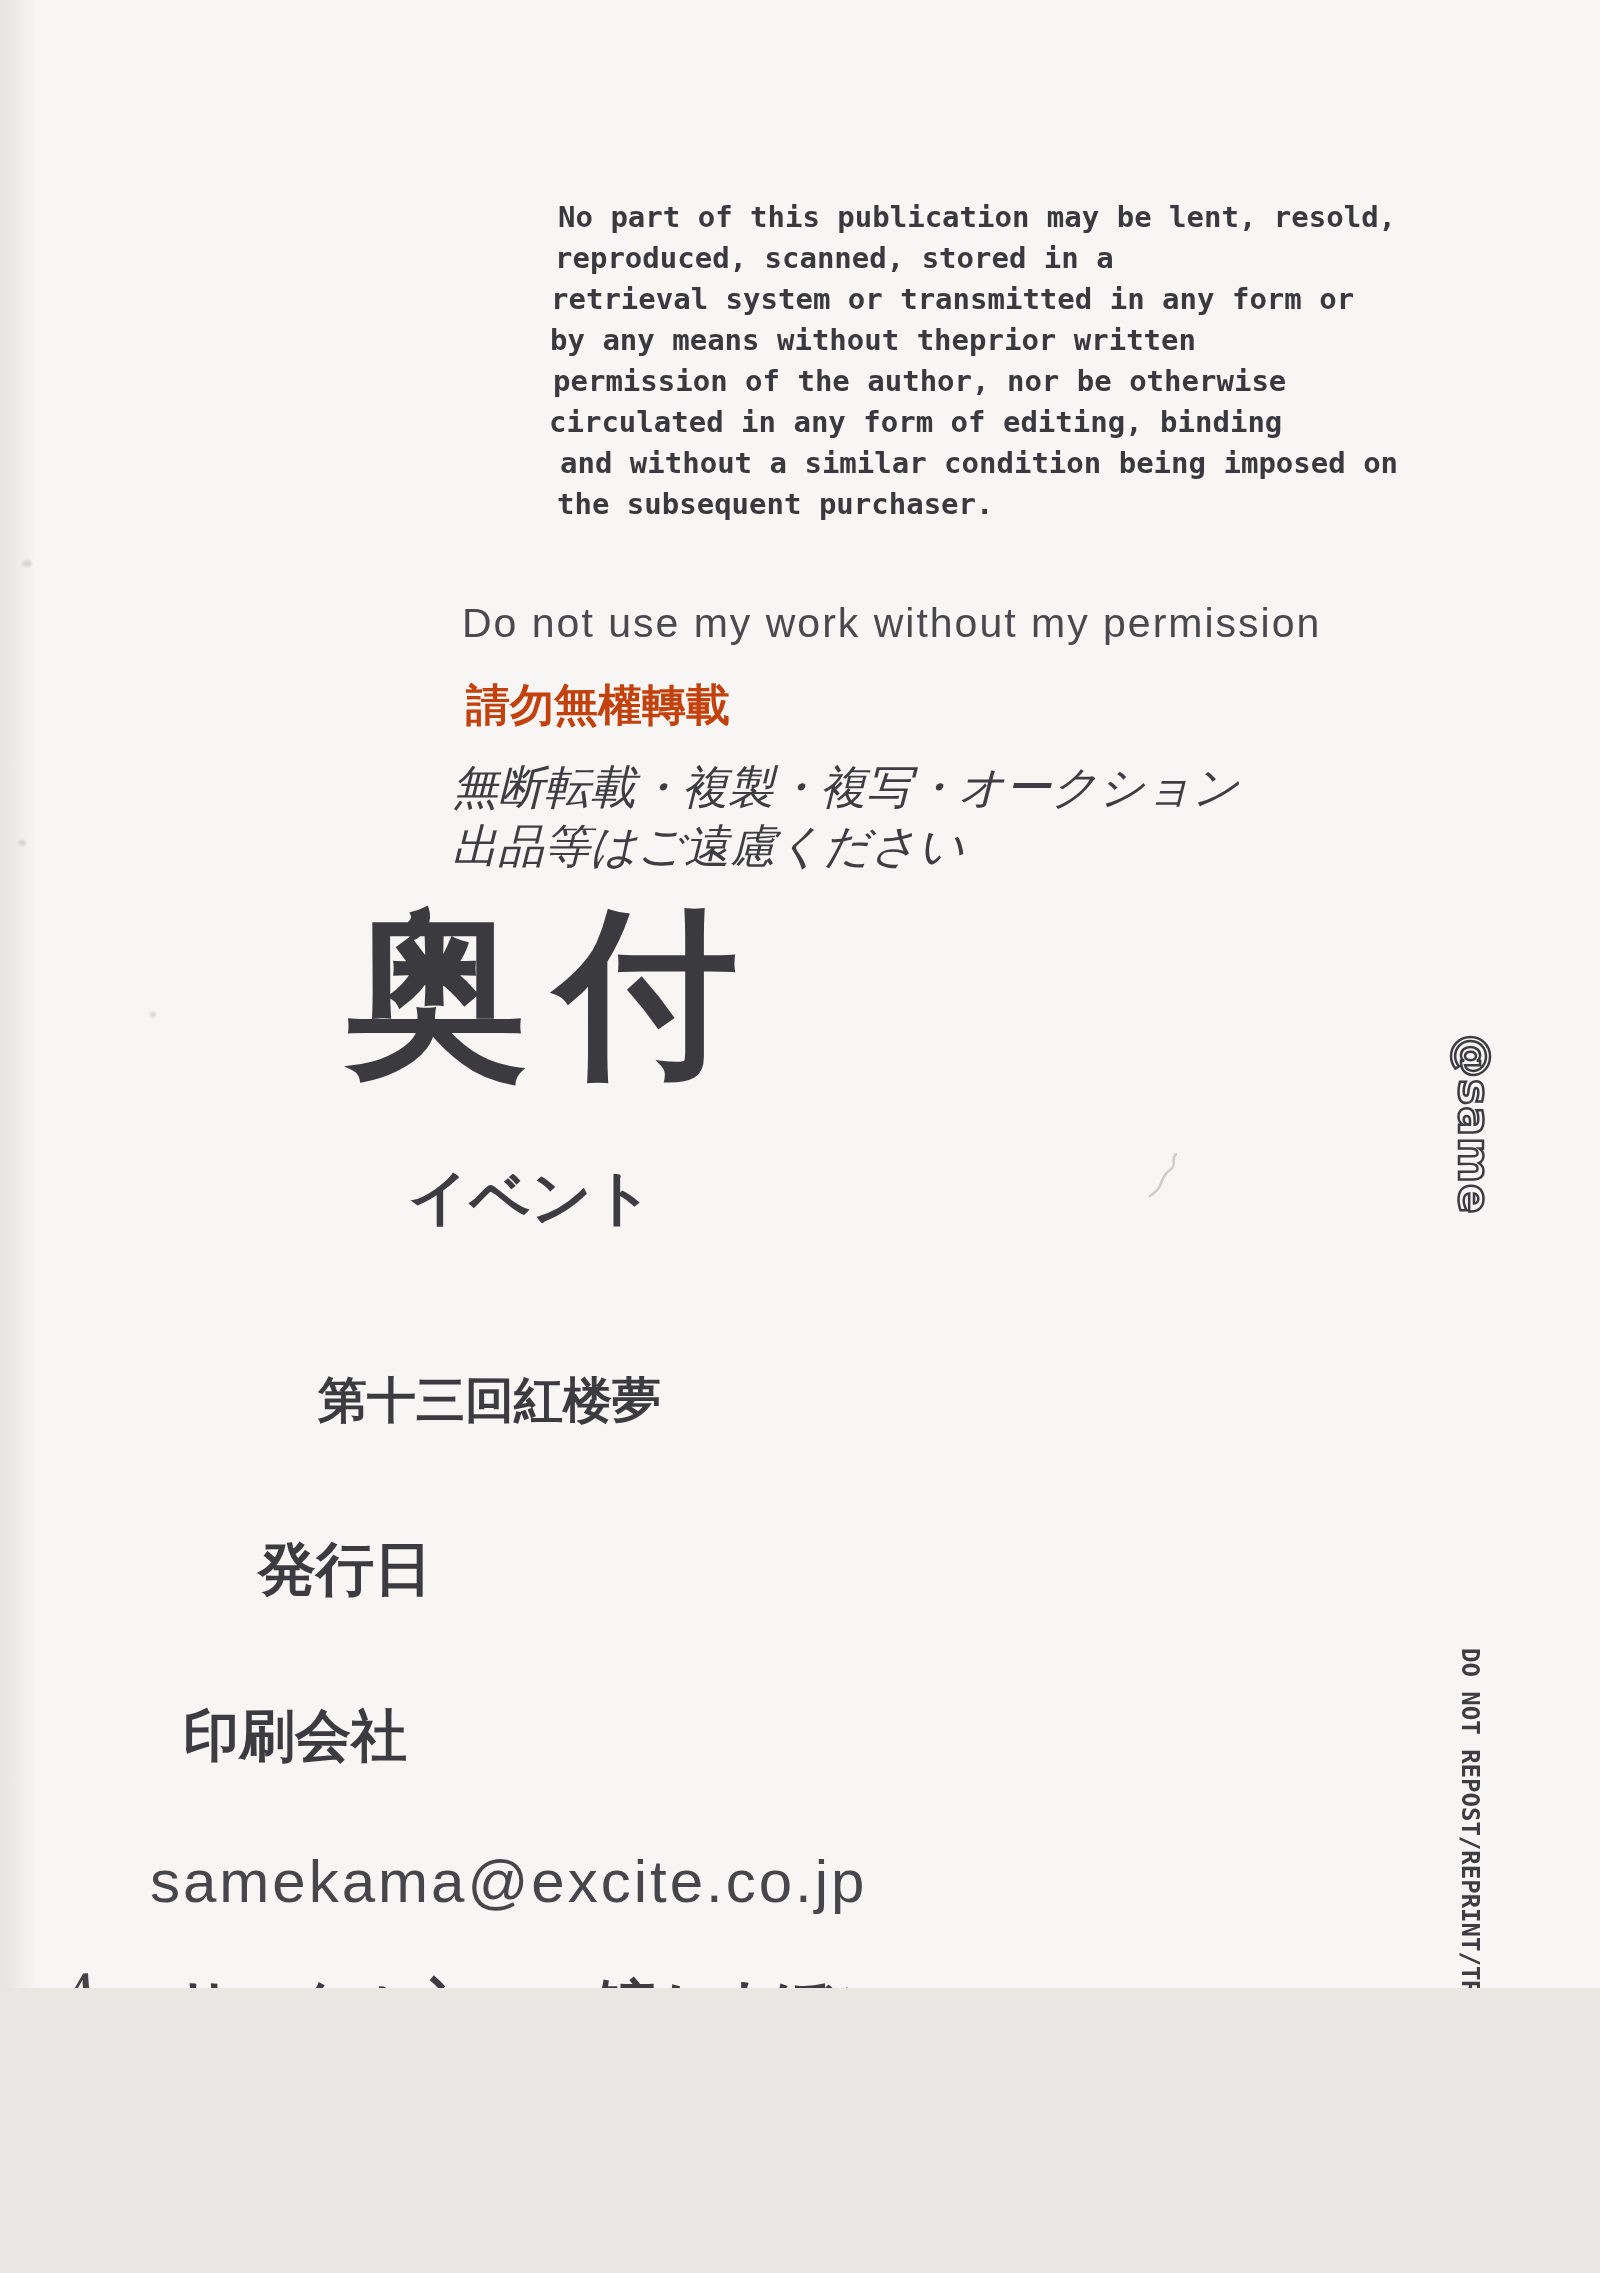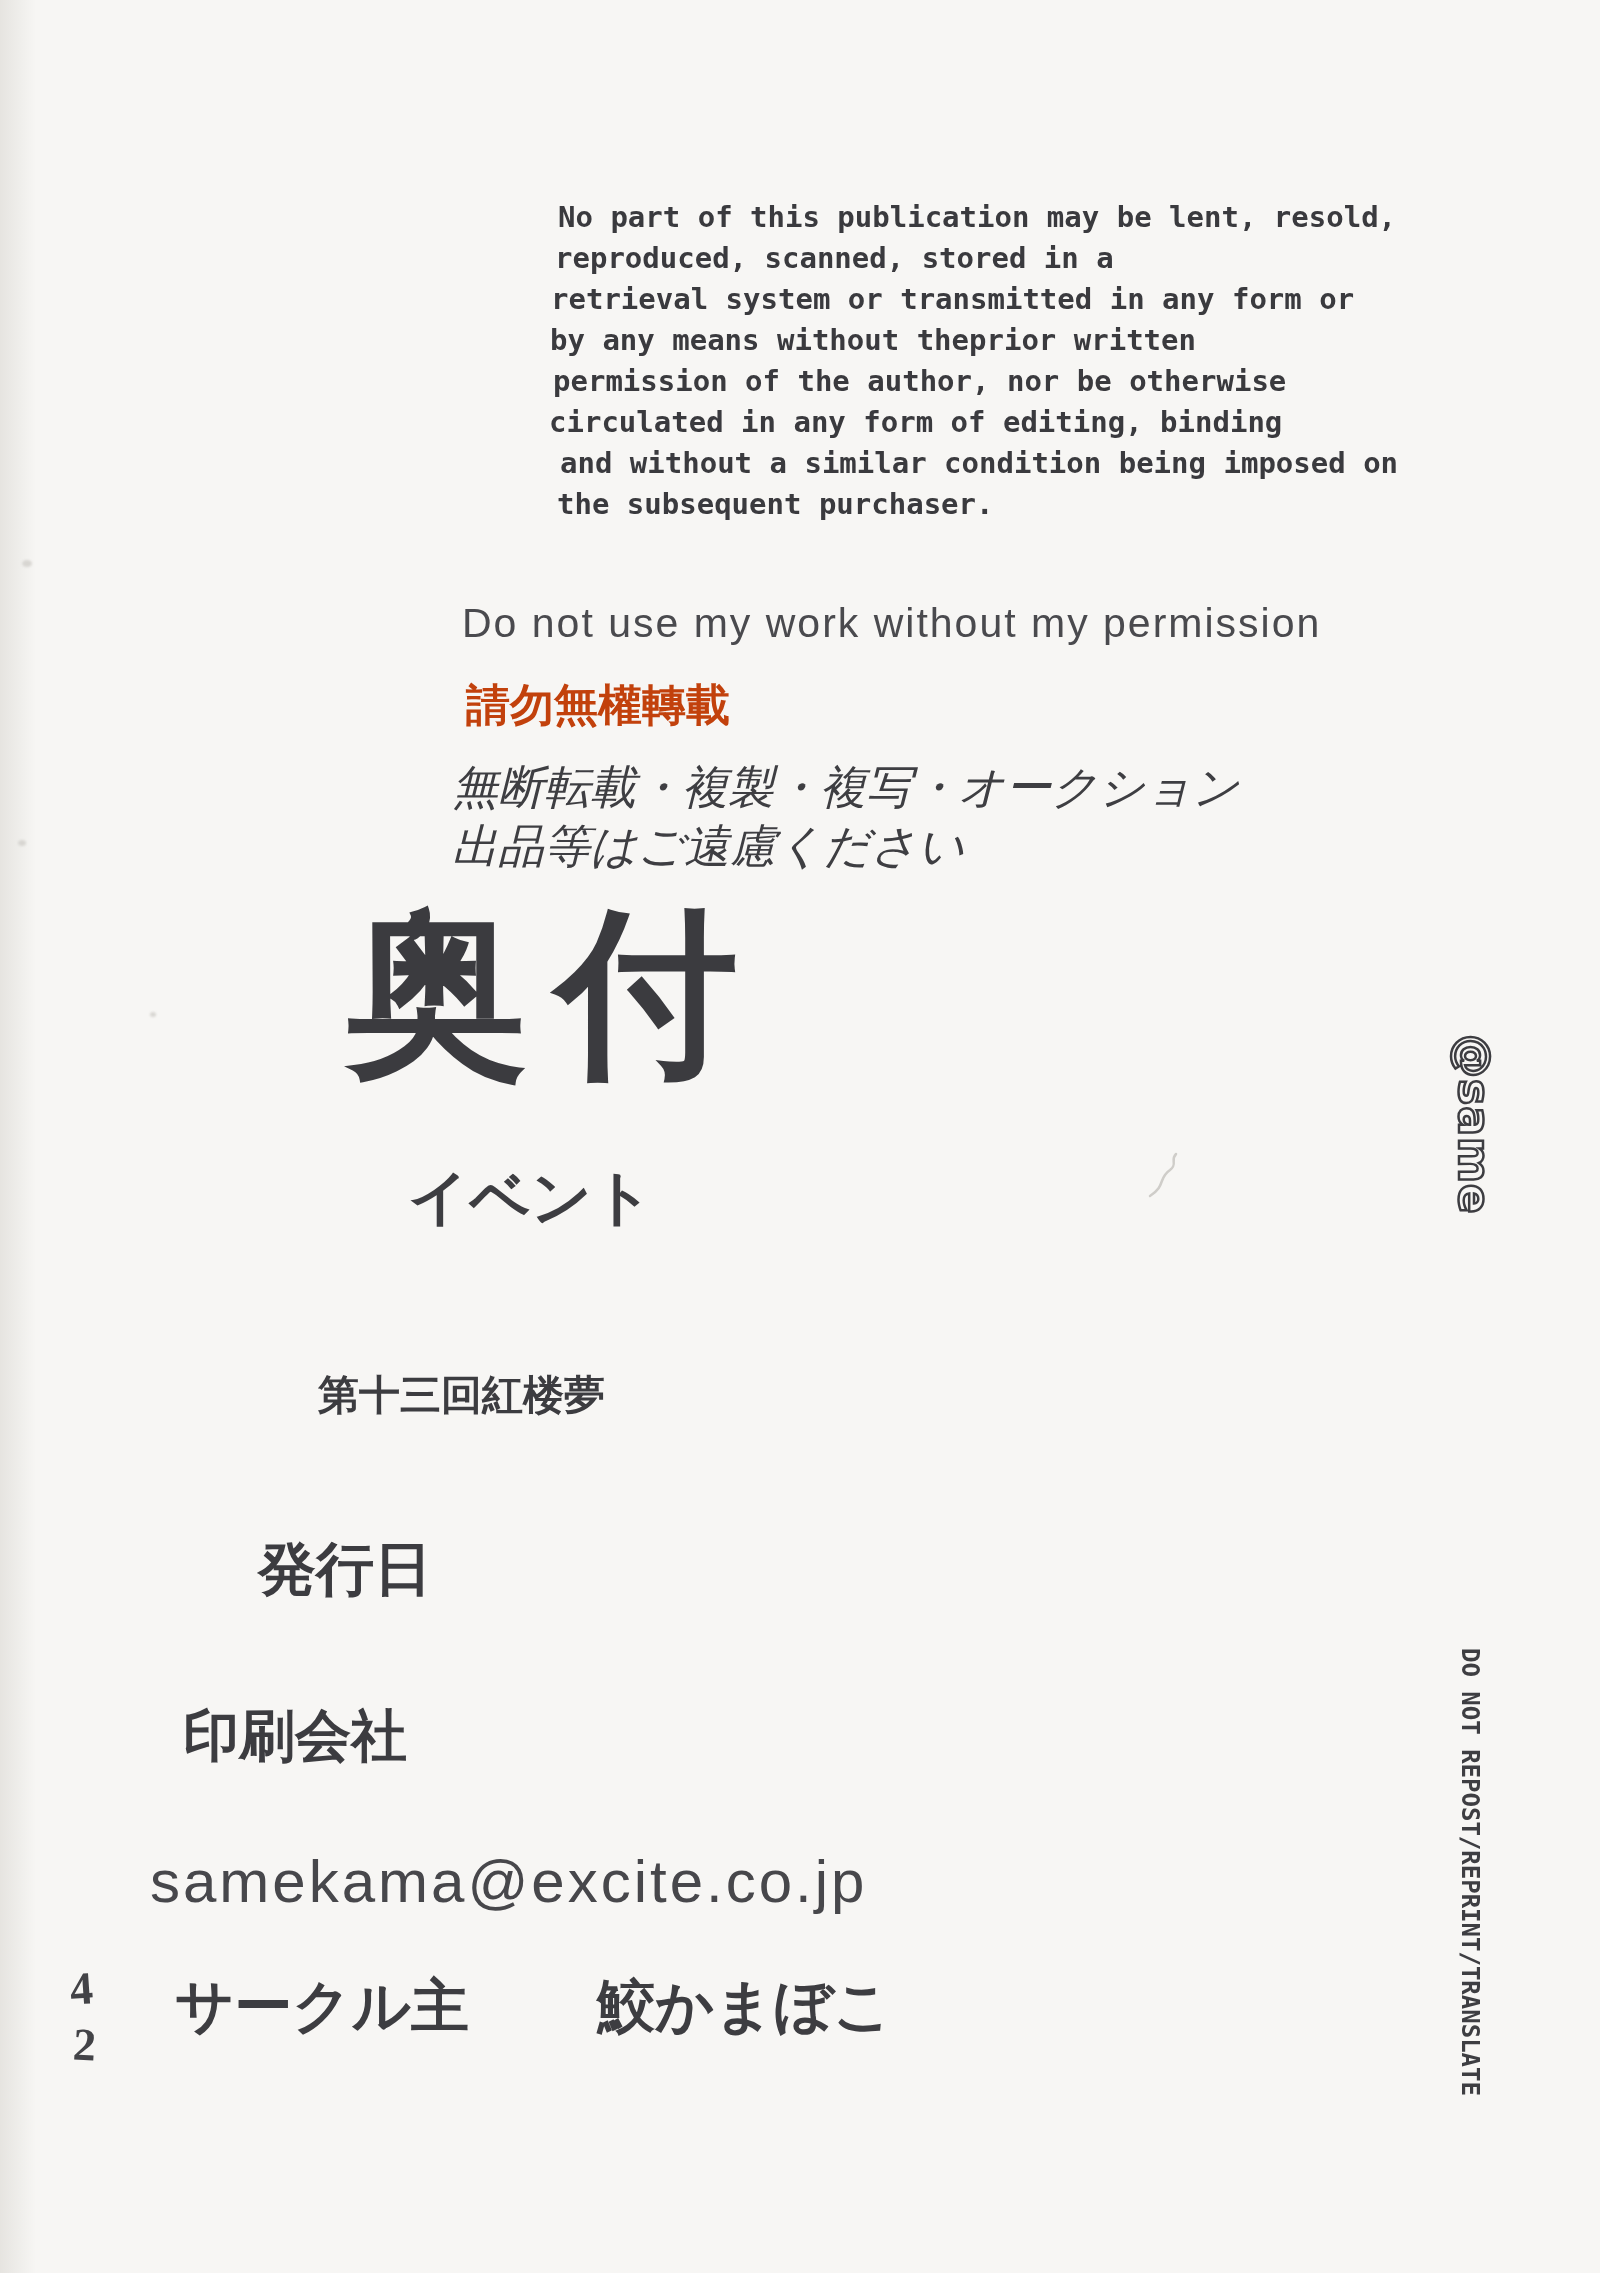--- a/index.html
+++ b/index.html
@@ -1,18 +1,18 @@
 <!DOCTYPE html>
 <html><head>
 <meta charset="utf-8">
 <style>
   html,body{margin:0;padding:0;background:#e9e7e3;}
   .page{
     position:relative;
-    width:1600px;height:2273px;
+    width:1600px;height:1988px;
     background:#f7f6f4;
     overflow:hidden;
     font-family:"Liberation Sans",sans-serif;
     color:#3b3b3f;
   }
   
   .edge-shadow{
     position:absolute;left:0;top:0;bottom:0;width:36px;
     background:linear-gradient(to right,#e6e4e0 0%,#efeeeb 55%,rgba(247,246,244,0) 100%);
   }
@@ -44,21 +44,21 @@
   .permission-zh{left:466px;top:676px;font-size:44px;font-weight:bold;color:#c2410c;}
   .ja-notice{font-family:"Liberation Serif","DejaVu Serif",serif;color:#3e3e42;font-size:46px;font-style:italic;}
   .ja1{left:452px;top:757px;}
   .ja2{left:452px;top:816px;}
 
   .colophon-title{
     left:346px;top:893px;font-size:182px;font-weight:bold;
     letter-spacing:28px;color:#3b3b3f;line-height:1.1;
   }
   .event-label{left:408px;top:1158px;font-size:60px;font-family:"Liberation Serif","DejaVu Serif",serif;font-weight:600;color:#3d3d41;}
-  .event-name{left:318px;top:1368px;font-size:41px;font-weight:600;color:#3c3c40;}
+  .event-name{left:318px;top:1368px;font-size:49px;font-weight:600;color:#3c3c40;}
 
   .pub-label{left:258px;top:1531px;font-size:58px;font-weight:bold;color:#3c3c40;}
   .pub-value{left:522px;top:1534px;font-size:58px;letter-spacing:2px;color:#404044;}
 
   .printer-label{left:183px;top:1699px;font-size:56px;font-weight:bold;color:#3c3c40;}
   .printer-name{left:488px;top:1696px;font-size:57px;font-family:"Liberation Serif","DejaVu Serif",serif;font-weight:600;color:#3d3d41;}
 
   .email{left:150px;top:1847px;font-size:60px;letter-spacing:3px;color:#47474b;}
 
   .circle-label{left:175px;top:1968px;font-size:58px;font-family:"Liberation Serif","DejaVu Serif",serif;font-weight:600;color:#3d3d41;}

